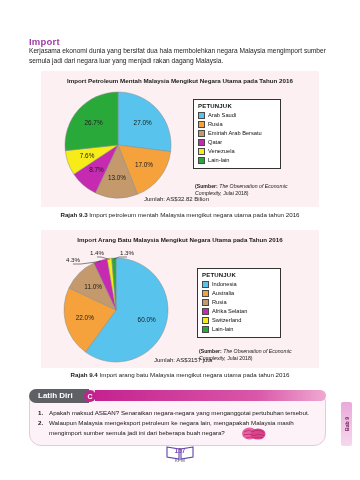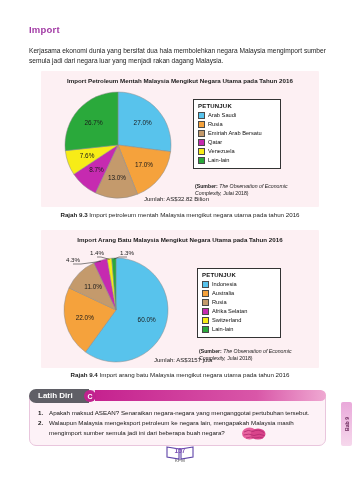--- a/index.html
+++ b/index.html
@@ -12,21 +12,21 @@
   .page {
     position: relative;
     width: 360px; height: 480px;
     background: #ffffff;
     padding: 0;
   }
 
   
   .section-title {
     position: absolute;
-    left: 29px; top: 24px;
+    left: 29px; top: 36px;
     font-size: 9.5px;
     font-weight: bold;
     color: #a23ba5;
     letter-spacing: .2px;
   }
   .intro-para {
     position: absolute;
     left: 29px; top: 46px;
     width: 300px;
     font-size: 6.6px;
@@ -141,21 +141,21 @@
   #caption-2 { top: 371px; }
   .caption b { font-weight: bold; }
 
   
   .latih-box {
     position: absolute;
     left: 29px; top: 390px;
     width: 297px; height: 56px;
     background: #fdf2f7;
     border: 1px solid #e9c6dd;
-    border-radius: 7px;
+    border-radius: 12px;
   }
   .latih-header {
     position: absolute;
     left: -1px; top: -2px;
     height: 14px;
     width: 298px;
     display: flex;
     align-items: center;
   }
   .latih-tab {

